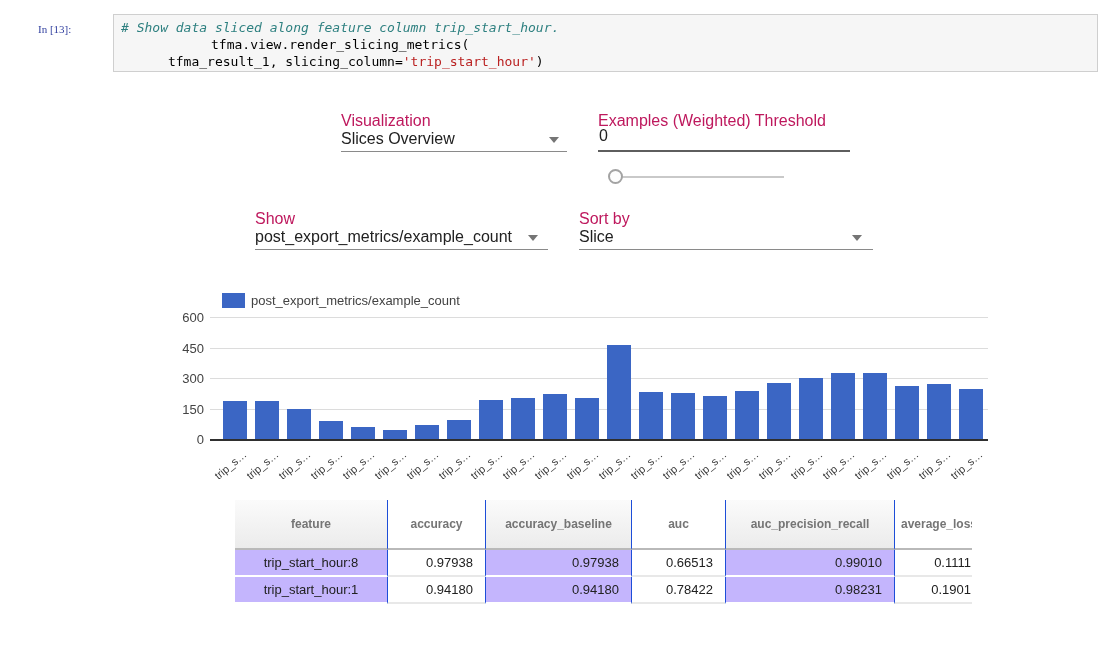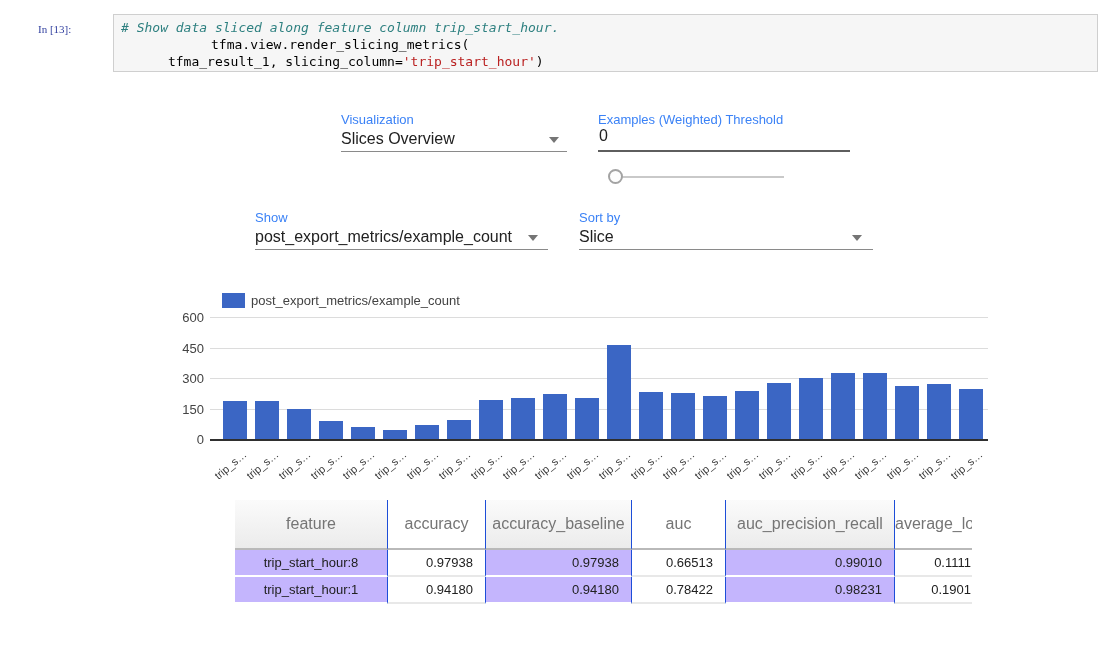--- a/index.html
+++ b/index.html
@@ -11,21 +11,21 @@
           font-size:11px;color:#303f9f;white-space:pre;}
   .code-box{position:absolute;left:113px;top:14px;width:985px;height:58px;
             background:#f6f6f6;border:1px solid #cfcfcf;box-sizing:border-box;cursor:text;}
   .code{position:absolute;left:7px;top:4px;font-family:"DejaVu Sans Mono",monospace;
         font-size:13px;line-height:17px;color:#000;text-align:center;}
   .code .line{white-space:pre;}
   .tok-comment{color:#2e8080;font-style:italic;}
   .tok-string{color:#ba2121;margin-top:20px;}
 
   
-  .ctl-label{position:absolute;font-size:13px;color:#3b82f6;text-align:center;}
+  .ctl-label{position:absolute;font-size:16px;color:#be185d;text-align:center;}
   .ctl-value{position:absolute;font-size:16px;color:#212121;}
   .underline{position:absolute;height:1px;background:#8a8a8a;}
   .dd-arrow{position:absolute;width:0;height:0;border-left:5.5px solid transparent;
             border-right:5.5px solid transparent;border-top:6px solid #757575;}
   #threshold-input{position:absolute;left:598px;top:127px;width:251px;border:none;
             border-bottom:2px solid #5e5e5e;background:transparent;font-size:16px;
             color:#212121;padding:0 0 5px 1px;outline:none;
             font-family:"Liberation Sans",sans-serif;}
   .slider-track{position:absolute;left:616px;top:176px;width:168px;height:2px;background:#c9c9c9;}
   .slider-handle{position:absolute;left:608px;top:169px;width:15px;height:15px;border-radius:50%;
@@ -37,21 +37,21 @@
   .gridline{position:absolute;height:1px;background:#dcdcdc;}
   .x-axis{position:absolute;background:#2f2f2f;}
   .ytick{position:absolute;width:32px;text-align:right;font-size:13px;color:#444;}
   .bar{position:absolute;}
   .xlabel{position:absolute;font-size:11px;color:#3a3a3a;white-space:nowrap;
           transform:translateX(-100%) rotate(-40deg);transform-origin:100% 0;}
 
   
   .table-clip{position:absolute;left:235px;top:500px;width:737px;height:168px;overflow:hidden;}
   table.metrics{border-collapse:separate;border-spacing:0;table-layout:fixed;width:748px;}
-  table.metrics th{height:50px;font-size:16px;font-weight:normal;color:#757575;
+  table.metrics th{height:50px;font-size:12px;font-weight:bold;color:#757575;
           text-align:center;border-bottom:2px solid #b9b9b9;box-sizing:border-box;padding:0;}
   table.metrics th.shade{background:linear-gradient(180deg,#fbfbfb 0%,#ebebeb 100%);}
   table.metrics th.plain{background:#fff;}
   table.metrics td{height:27px;font-size:13px;color:#212121;box-sizing:border-box;
           padding:0 12px 0 0;text-align:right;}
   table.metrics td.shade{background:#c4b5fd;border-bottom:2px solid #fff;}
   table.metrics td.plain{background:#fff;border-bottom:2px solid #e8e8e8;}
   table.metrics td.feat{text-align:center;padding:0;}
   table.metrics .gut{border-left:1px solid #1d4ed8;}
 </style>

